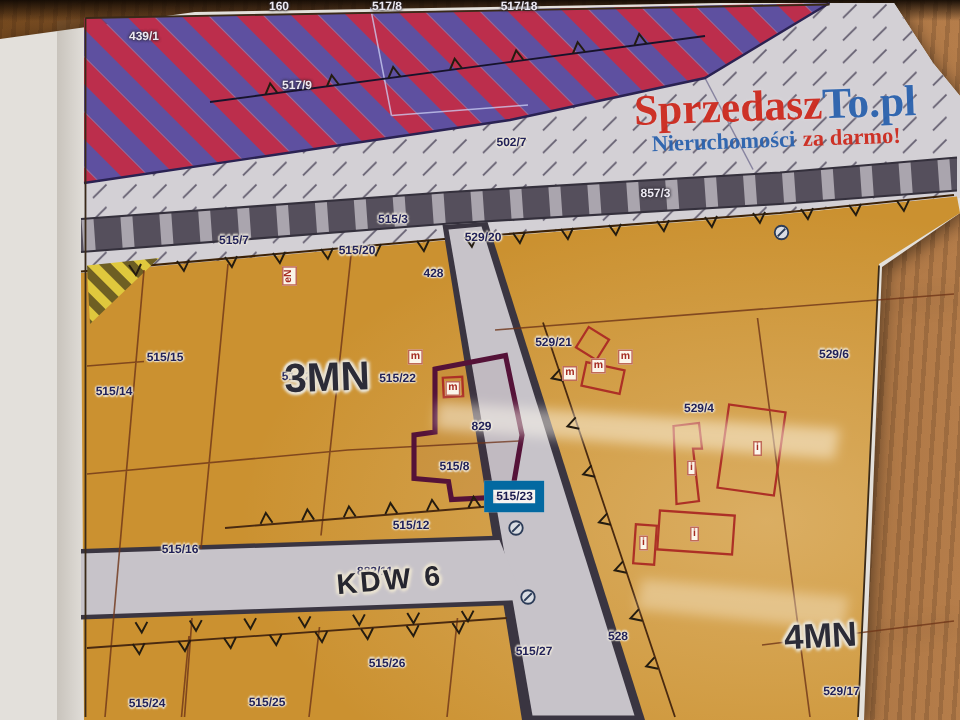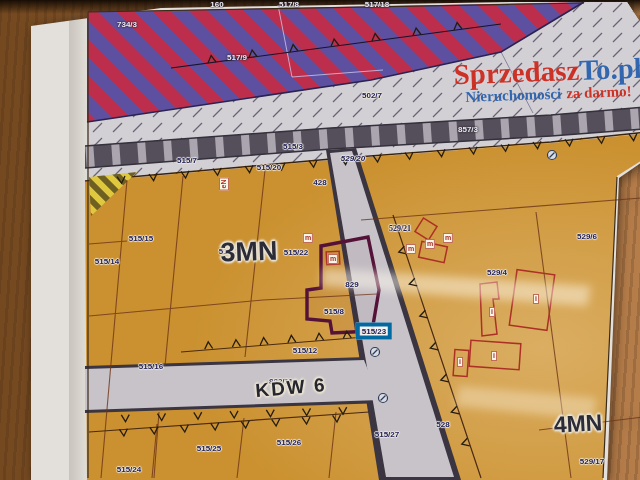--- a/index.html
+++ b/index.html
@@ -4,31 +4,31 @@
 <style>
   html,body{margin:0;padding:0;}
   body{
     width:640px;height:480px;overflow:hidden;position:relative;
     font-family:"Liberation Sans",sans-serif;
     background:
       linear-gradient(180deg, rgba(18,10,4,.95) 0, rgba(18,10,4,0) 14px),
       repeating-linear-gradient(94deg, rgba(55,32,16,.18) 0 3px, rgba(0,0,0,0) 3px 9px),
       linear-gradient(90deg,#74491f 0%, #8a5a33 38%, #a06b3c 68%, #b57d4a 100%);
   }
-  .stage{position:absolute;inset:0;width:608px;height:480px;margin-left:31px;}
+  .stage{position:absolute;inset:0;width:608px;height:480px;}
   .map-svg{position:absolute;left:0;top:0;filter:drop-shadow(2px 3px 6px rgba(0,0,0,.5));}
   
   .labels-layer{position:absolute;inset:0;pointer-events:none;}
   .plabel{
     position:absolute;transform:translate(-50%,-50%);white-space:nowrap;
     font:bold 8px "Liberation Sans",sans-serif;color:#222258;
     text-shadow:-1px 0 1px #efeade,1px 0 1px #efeade,0 -1px 1px #efeade,0 1px 1px #efeade;
   }
   .plabel.v-light{color:#ece9f2;text-shadow:0 0 2px #2a2630,0 0 2px #2a2630;}
-  .plabel.v-chip{background:rgba(252,250,245,.9);border:4px solid #0369a1;padding:0 2px;
+  .plabel.v-chip{background:rgba(252,250,245,.9);border:6px solid #0369a1;padding:0 2px;
     text-shadow:none;color:#1c1c50;}
   .blabel{
     position:absolute;transform:translate(-50%,-50%);
     font:bold 7px "Liberation Sans",sans-serif;line-height:8px;
     color:#a52c22;background:rgba(255,253,248,.92);border:1px solid #c06a58;padding:0 1px;
   }
   .zone-label{
     position:absolute;transform:translate(-50%,-50%);white-space:nowrap;
     font-weight:bold;color:#2c2c38;letter-spacing:0;
     text-shadow:-2px 0 2px #e9e2d2,2px 0 2px #e9e2d2,0 -2px 2px #e9e2d2,0 2px 2px #e9e2d2,
@@ -209,43 +209,43 @@
         <path d="M271.5,408.6 L275.7,415.5 L279.5,408.4" fill="none" stroke="#241c10" stroke-width="1.3"></path>
         <path d="M307.8,407.4 L312.0,414.2 L315.7,407.1" fill="none" stroke="#241c10" stroke-width="1.3"></path>
       </g>
 </svg>
 
 <div class="labels-layer">
 
 <div class="plabel v-light" style="left: 186px; top: 4px;">160</div>
       <div class="plabel v-light" style="left: 258px; top: 4px;">517/8</div>
       <div class="plabel v-light" style="left: 334px; top: 4px; padding-left: 24px;">517/18</div>
-      <div class="plabel v-light" style="left: 96px; top: 24px;">734/3</div>
-      <div class="plabel v-light" style="left: 198px; top: 57px; padding-left: 16px;">517/9</div>
+      <div class="plabel v-light" style="left: 96px; top: 24px;">439/1</div>
+      <div class="plabel v-light" style="left: 198px; top: 57px;">517/9</div>
       <div class="plabel" style="left: 341px; top: 95px;">502/7</div>
       <div class="plabel v-light" style="left: 437px; top: 129px;">857/3</div>
       <div class="plabel" style="left: 156px; top: 160px; text-align: right;">515/7</div>
       <div class="plabel" style="left: 262px; top: 146px;">515/3</div>
       <div class="plabel" style="left: 238px; top: 167px;">515/20</div>
-      <div class="plabel" style="left: 322px; top: 158px; font-style: italic;">529/20</div>
+      <div class="plabel" style="left: 322px; top: 158px;">529/20</div>
       <div class="plabel" style="left: 289px; top: 182px;">428</div>
       <div class="plabel" style="left: 110px; top: 238px;">515/15</div>
       <div class="plabel" style="left: 76px; top: 261px;">515/14</div>
       <div class="plabel" style="left: 200px; top: 251px;">515/21</div>
       <div class="plabel" style="left: 265px; top: 252px;">515/22</div>
-      <div class="plabel" style="left: 369px; top: 228px; font-family: Liberation Serif, serif;">529/21</div>
+      <div class="plabel" style="left: 369px; top: 228px;">529/21</div>
       <div class="plabel" style="left: 556px; top: 236px;">529/6</div>
       <div class="plabel" style="left: 466px; top: 272px;">529/4</div>
       <div class="plabel" style="left: 321px; top: 284px;">829</div>
       <div class="plabel" style="left: 303px; top: 311px;">515/8</div>
       <div class="plabel v-chip" style="left: 343px; top: 331px;">515/23</div>
       <div class="plabel" style="left: 274px; top: 350px;">515/12</div>
       <div class="plabel" style="left: 106px; top: 366px; padding-left: 28px;">515/16</div>
       <div class="plabel" style="left: 250px; top: 381px;">882/11</div>
-      <div class="plabel" style="left: 166px; top: 448px; padding-left: 24px;">515/25</div>
+      <div class="plabel" style="left: 166px; top: 468px; padding-left: 24px;">515/25</div>
       <div class="plabel" style="left: 258px; top: 442px;">515/26</div>
       <div class="plabel" style="left: 356px; top: 434px;">515/27</div>
       <div class="plabel" style="left: 412px; top: 424px;">528</div>
       <div class="plabel" style="left: 90px; top: 469px; padding-left: 16px;">515/24</div>
       <div class="plabel" style="left: 561px; top: 461px;">529/17</div>
     </div>
 
 <div class="labels-layer">
 
 <div class="blabel" style="left: 380px; top: 249px;">m</div>

